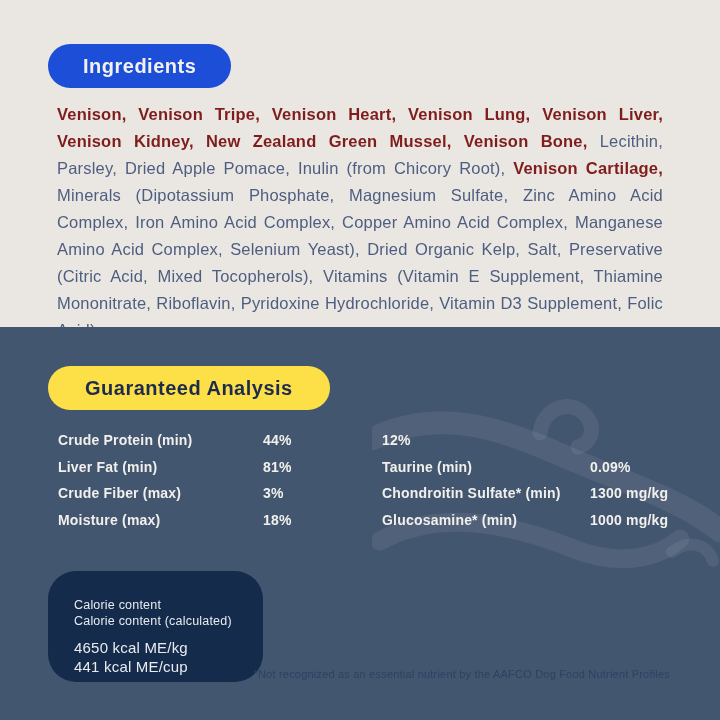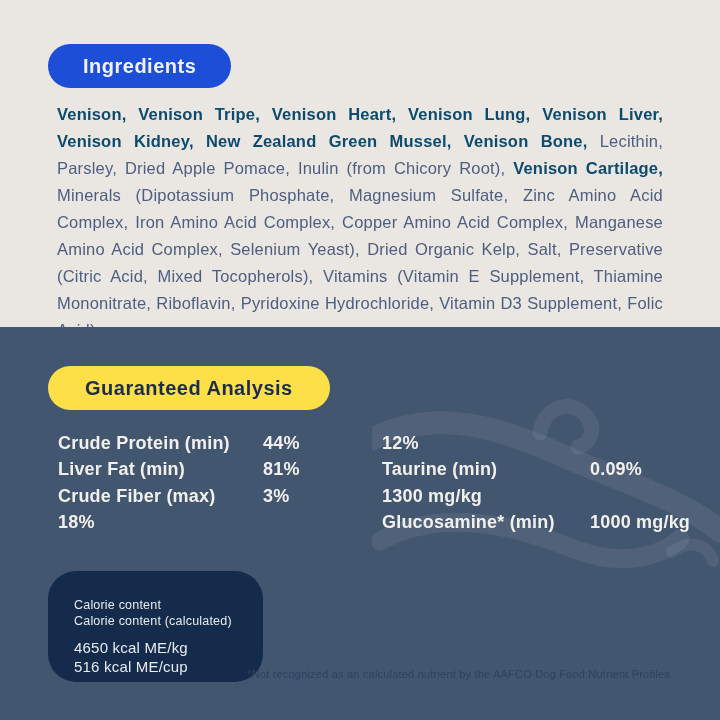--- a/index.html
+++ b/index.html
@@ -30,21 +30,21 @@
     white-space: nowrap;
   }
   .ingredients-text {
     position: absolute; left: 57px; top: 101px;
     width: 606px;
     text-align: justify;
     font-size: 16.5px; line-height: 27px;
     color: #4D5E80;
     letter-spacing: 0.2px;
   }
-  .ingredients-text .bold { font-weight: 700; color: #0c4a6e; }
+  .ingredients-text .bold { font-weight: 700; color: #7f1d1d; }
 
   
   .bottom-section {
     position: relative;
     width: 720px; height: 393px;
     background: #43566F;
     overflow: hidden;
   }
   .swirl-decoration {
     position: absolute; left: 372px; top: 62px;
@@ -67,23 +67,23 @@
     position: absolute; left: 0; top: 100px;
     width: 720px;
     z-index: 2;
   }
   .analysis-col { position: absolute; top: 0; }
   .analysis-col.left  { left: 58px;  width: 310px; }
   .analysis-col.right { left: 382px; width: 300px; }
   .analysis-row {
     display: flex;
     height: 26.5px;
-    align-items: flex-end;
+    align-items: center;
     color: #F2F0EC;
-    font-size: 18px; font-weight: 700;
+    font-size: 14px; font-weight: 700;
     letter-spacing: 0.2px;
     white-space: nowrap;
   }
   .analysis-col.left  .analysis-label { width: 205px; flex: none; }
   .analysis-col.right .analysis-label { width: 208px; flex: none; }
   .analysis-value { flex: none; }
 
   .calorie-box {
     position: absolute; left: 48px; top: 244px;
     width: 215px; height: 111px;
@@ -139,48 +139,50 @@
         </div>
         <div class="analysis-row">
           <span class="analysis-label">Liver Fat (min)</span>
           <span class="analysis-value">81%</span>
         </div>
         <div class="analysis-row">
           <span class="analysis-label">Crude Fiber (max)</span>
           <span class="analysis-value">3%</span>
         </div>
         <div class="analysis-row">
+          <span class="analysis-label">Moisture (max)</span>
           <span class="analysis-value">18%</span>
         </div>
       </div>
 
       <div class="analysis-col right">
         <div class="analysis-row">
           <span class="analysis-value">12%</span>
         </div>
         <div class="analysis-row">
           <span class="analysis-label">Taurine (min)</span>
           <span class="analysis-value">0.09%</span>
         </div>
         <div class="analysis-row">
+          <span class="analysis-label">Chondroitin Sulfate* (min)</span>
           <span class="analysis-value">1300 mg/kg</span>
         </div>
         <div class="analysis-row">
           <span class="analysis-label">Glucosamine* (min)</span>
           <span class="analysis-value">1000 mg/kg</span>
         </div>
       </div>
 
     </div>
 
     <div class="calorie-box">
       <div class="calorie-line">Calorie content</div>
       <div class="calorie-line">Calorie content (calculated)</div>
       <div class="calorie-values">
         <div class="calorie-value">4650 kcal ME/kg</div>
-        <div class="calorie-value">516 kcal ME/cup</div>
+        <div class="calorie-value">441 kcal ME/cup</div>
       </div>
     </div>
 
-    <div class="footnote">*Not recognized as an calculated nutrient by the AAFCO Dog Food Nutrient Profiles</div>
+    <div class="footnote">*Not recognized as an essential nutrient by the AAFCO Dog Food Nutrient Profiles</div>
 
   </section>
 </div>
 
 </body></html>

